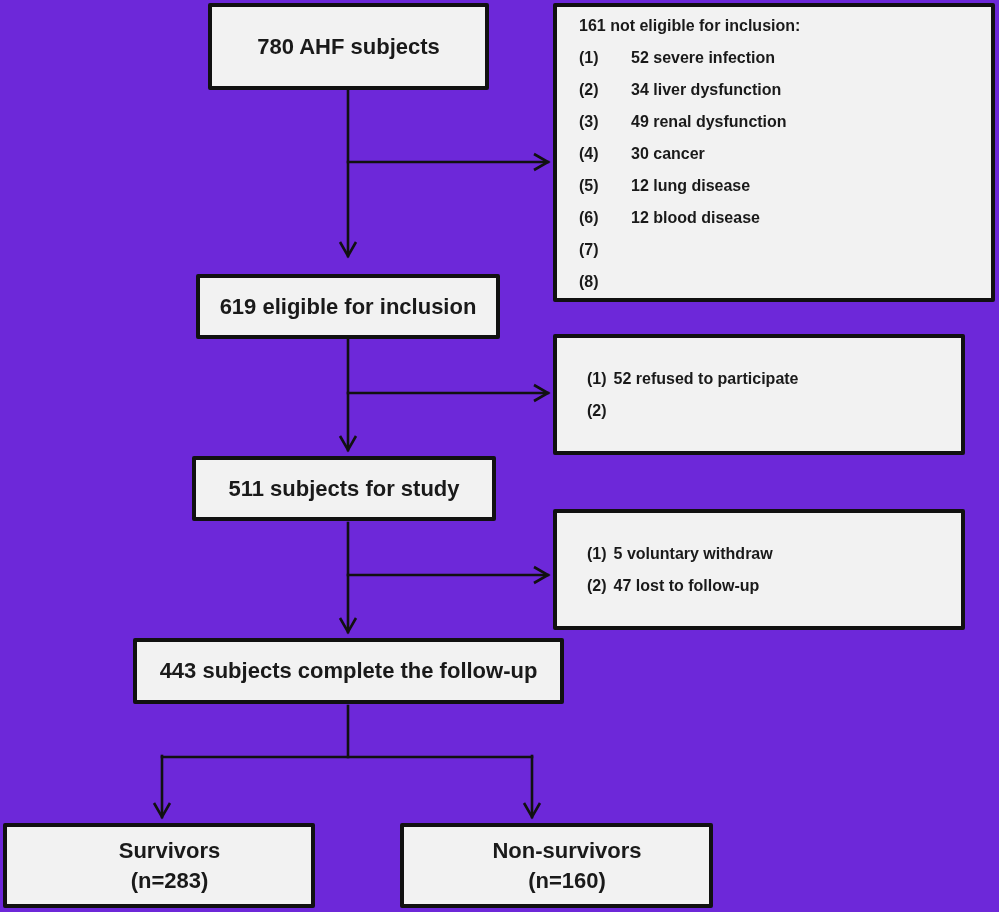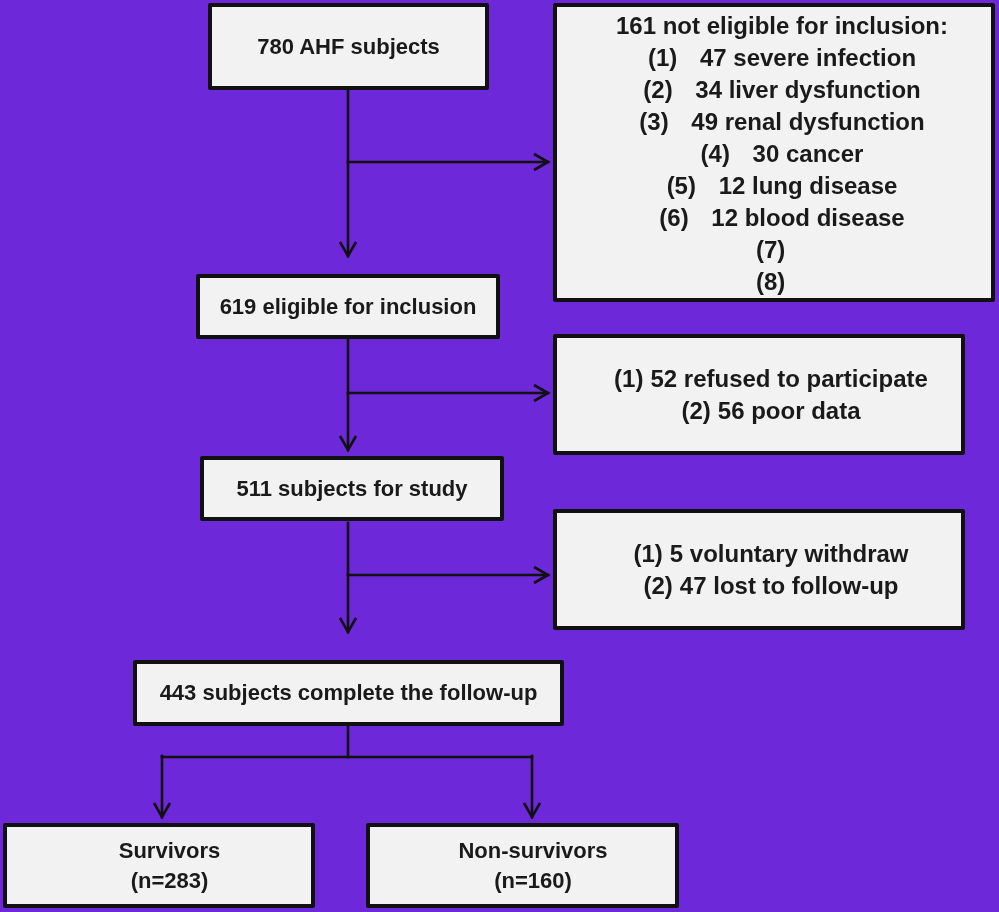--- a/index.html
+++ b/index.html
@@ -36,44 +36,43 @@
     justify-content: center;
     text-align: center;
     font-size: 22px;
     line-height: 26px;
   }
   .node.two-line { flex-direction: column; line-height: 30px; padding-left: 21px; }
   .side {
     display: flex;
     flex-direction: column;
     justify-content: center;
-    font-size: 24px;
-    align-items: center;
+    font-size: 16px;
   }
   .side .row { display: flex; align-items: baseline; }
   .exclusion-box {
     left: 553px; top: 3px; width: 442px; height: 299px;
     padding: 3px 6px 3px 22px;
     justify-content: flex-start;
   }
   .exclusion-box .hdr { line-height: 32px; }
   .exclusion-box .row { line-height: 32px; }
   .exclusion-box .num { display: inline-block; width: 52px; flex: 0 0 52px; }
   .dropout-box {
     left: 553px; width: 412px; height: 121px;
     padding-left: 30px; padding-right: 6px;
   }
   .dropout-box .row { line-height: 32px; }
   .dropout-box .num { margin-right: 7px; }
   .box-780   { left: 208px; top: 3px;   width: 281px; height: 87px; }
   .box-619   { left: 196px; top: 274px; width: 304px; height: 65px; align-items: center; }
-  .box-511   { left: 200px; top: 456px; width: 304px; height: 65px; justify-content: center; }
-  .box-443   { left: 133px; top: 660px; width: 431px; height: 66px; }
+  .box-511   { left: 192px; top: 456px; width: 304px; height: 65px; justify-content: center; }
+  .box-443   { left: 133px; top: 638px; width: 431px; height: 66px; }
   .box-surv  { left: 3px;   top: 823px; width: 312px; height: 85px; }
-  .box-nonsurv { left: 366px; top: 823px; width: 313px; height: 85px; }
+  .box-nonsurv { left: 400px; top: 823px; width: 313px; height: 85px; }
   .dropout-1 { top: 334px; }
   .dropout-2 { top: 509px; }
 </style>
 </head>
 <body>
 
 <div class="canvas">
 
   <svg class="connectors" viewBox="0 0 999 912" xmlns="http://www.w3.org/2000/svg">
     <defs>
@@ -96,21 +95,21 @@
   </svg>
 
   <div class="box node box-780">
     <span>780 AHF subjects</span>
   </div>
 
   <div class="box side exclusion-box">
     <div class="hdr">161 not eligible for inclusion:</div>
     <div class="row">
       <span class="num">(1)</span>
-      <span class="txt">47 severe infection</span>
+      <span class="txt">52 severe infection</span>
     </div>
     <div class="row">
       <span class="num">(2)</span>
       <span class="txt">34 liver dysfunction</span>
     </div>
     <div class="row">
       <span class="num">(3)</span>
       <span class="txt">49 renal dysfunction</span>
     </div>
     <div class="row">
@@ -137,21 +136,20 @@
     <span>619 eligible for inclusion</span>
   </div>
 
   <div class="box side dropout-box dropout-1">
     <div class="row">
       <span class="num">(1)</span>
       <span class="txt">52 refused to participate</span>
     </div>
     <div class="row">
       <span class="num">(2)</span>
-      <span class="txt">56 poor data</span>
     </div>
   </div>
 
   <div class="box node box-511">
     <span>511 subjects for study</span>
   </div>
 
   <div class="box side dropout-box dropout-2">
     <div class="row">
       <span class="num">(1)</span>

